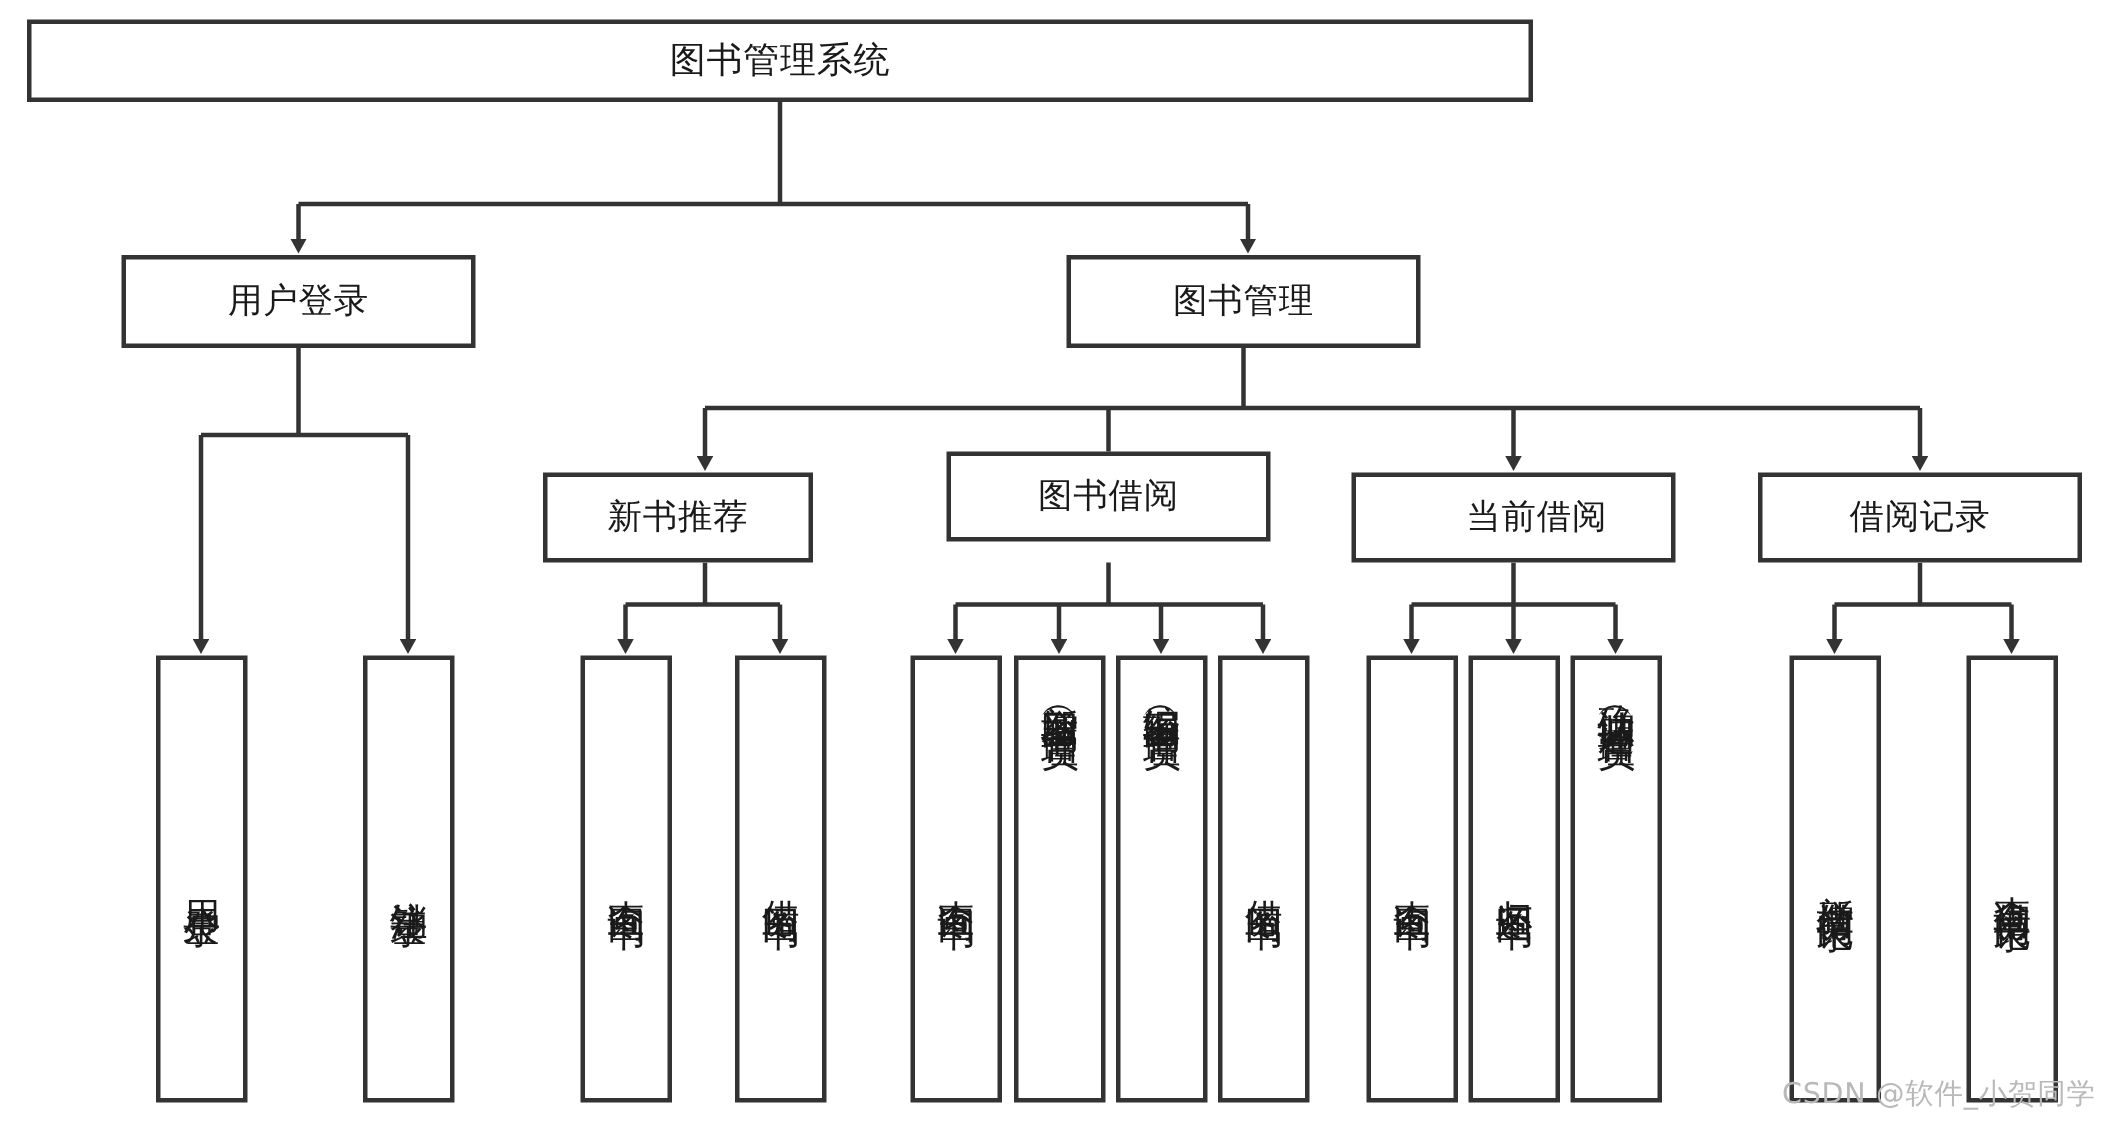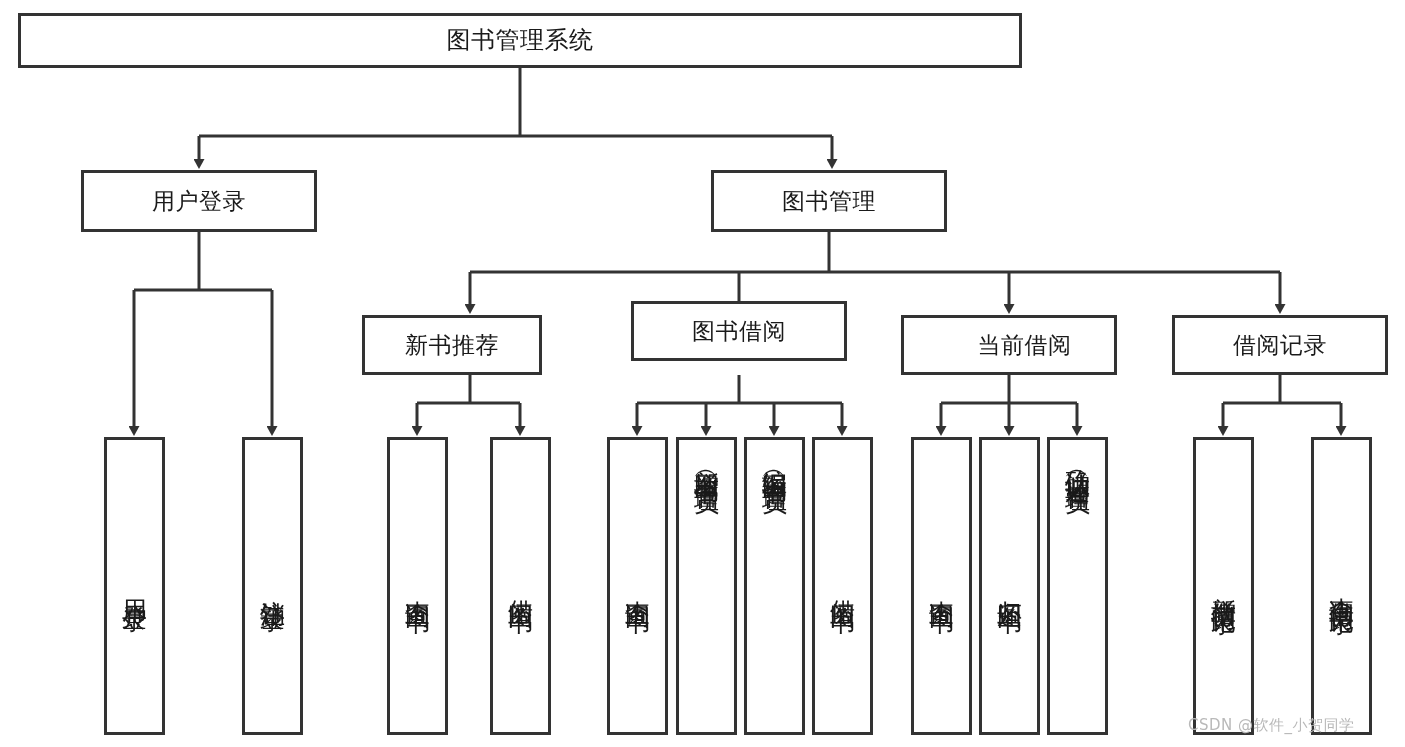--- a/index.html
+++ b/index.html
@@ -66,21 +66,21 @@
     align-items: center;
     justify-content: center;
   }
   .node-box.vertical.topalign .vert-inner {
     align-items: flex-start;
     padding-top: 10px;
   }
   .watermark {
     position: absolute;
     color: #b9b9b9;
-    font-size: 15px;
+    font-size: 19px;
     white-space: nowrap;
     letter-spacing: 0.5px;
   }
 </style>
 </head>
 <body>
 
 <div id="canvas">
 
   <svg id="diagram-svg" viewBox="0 0 1405 747" xmlns="http://www.w3.org/2000/svg">

